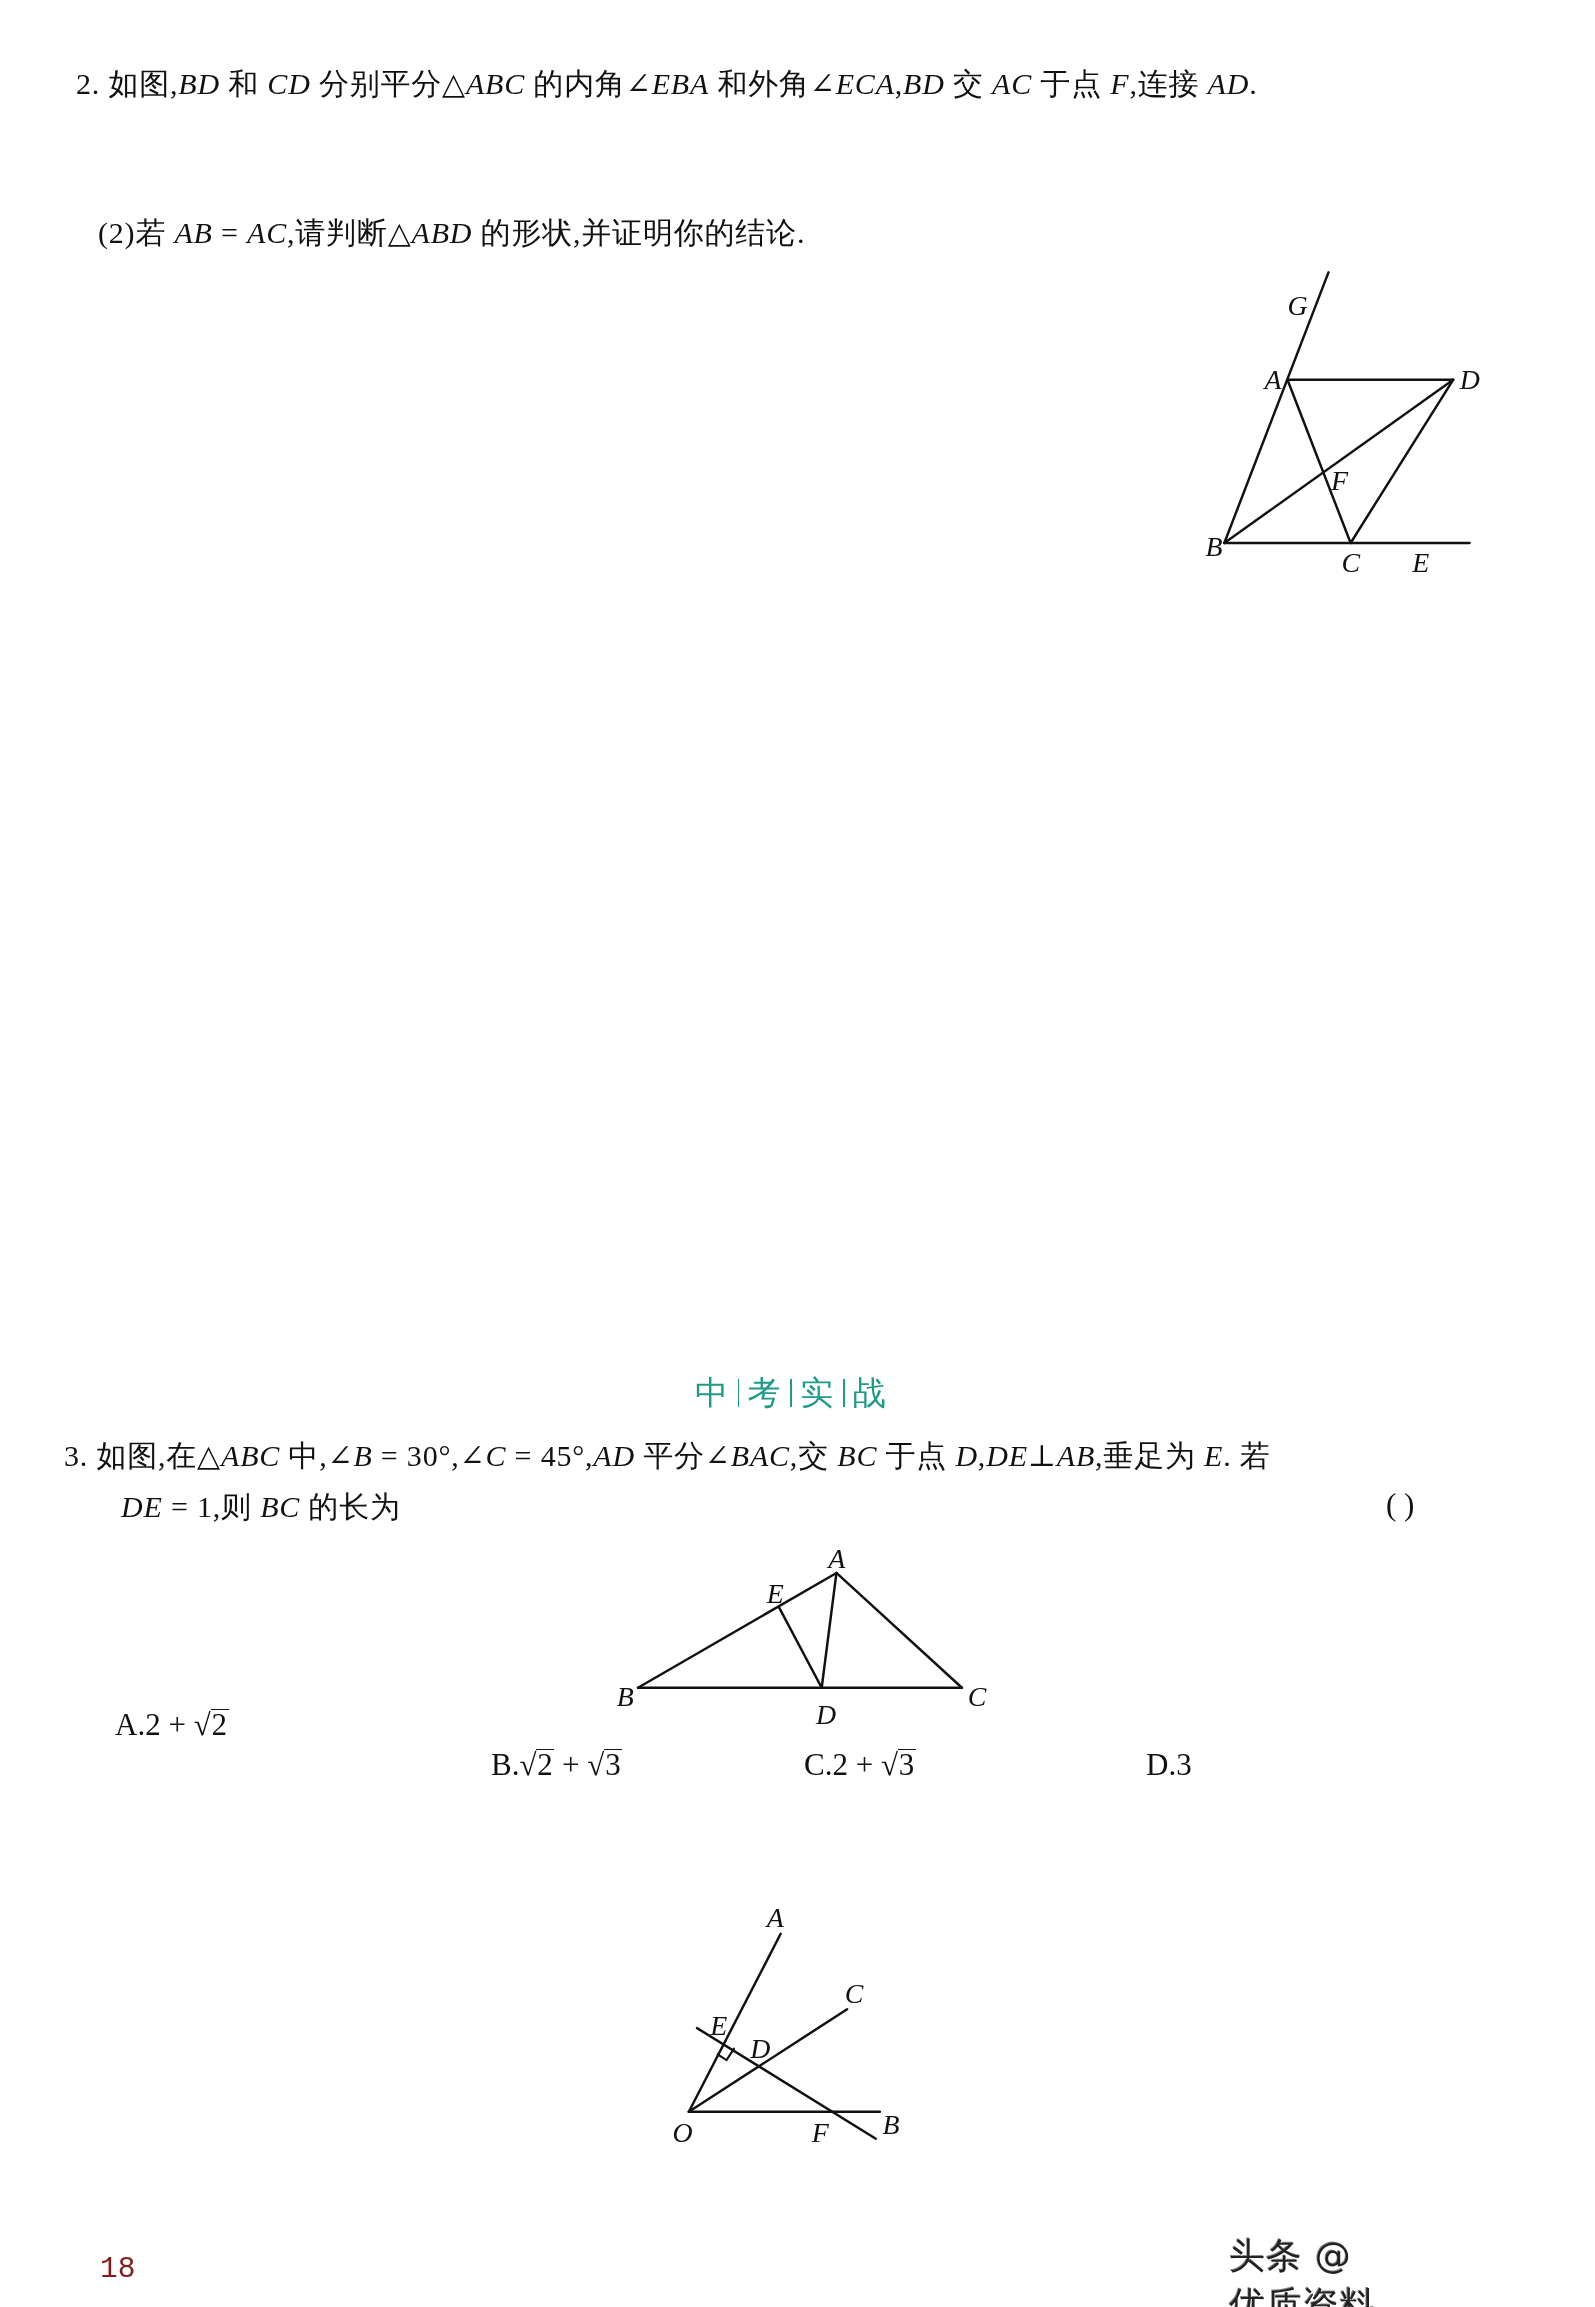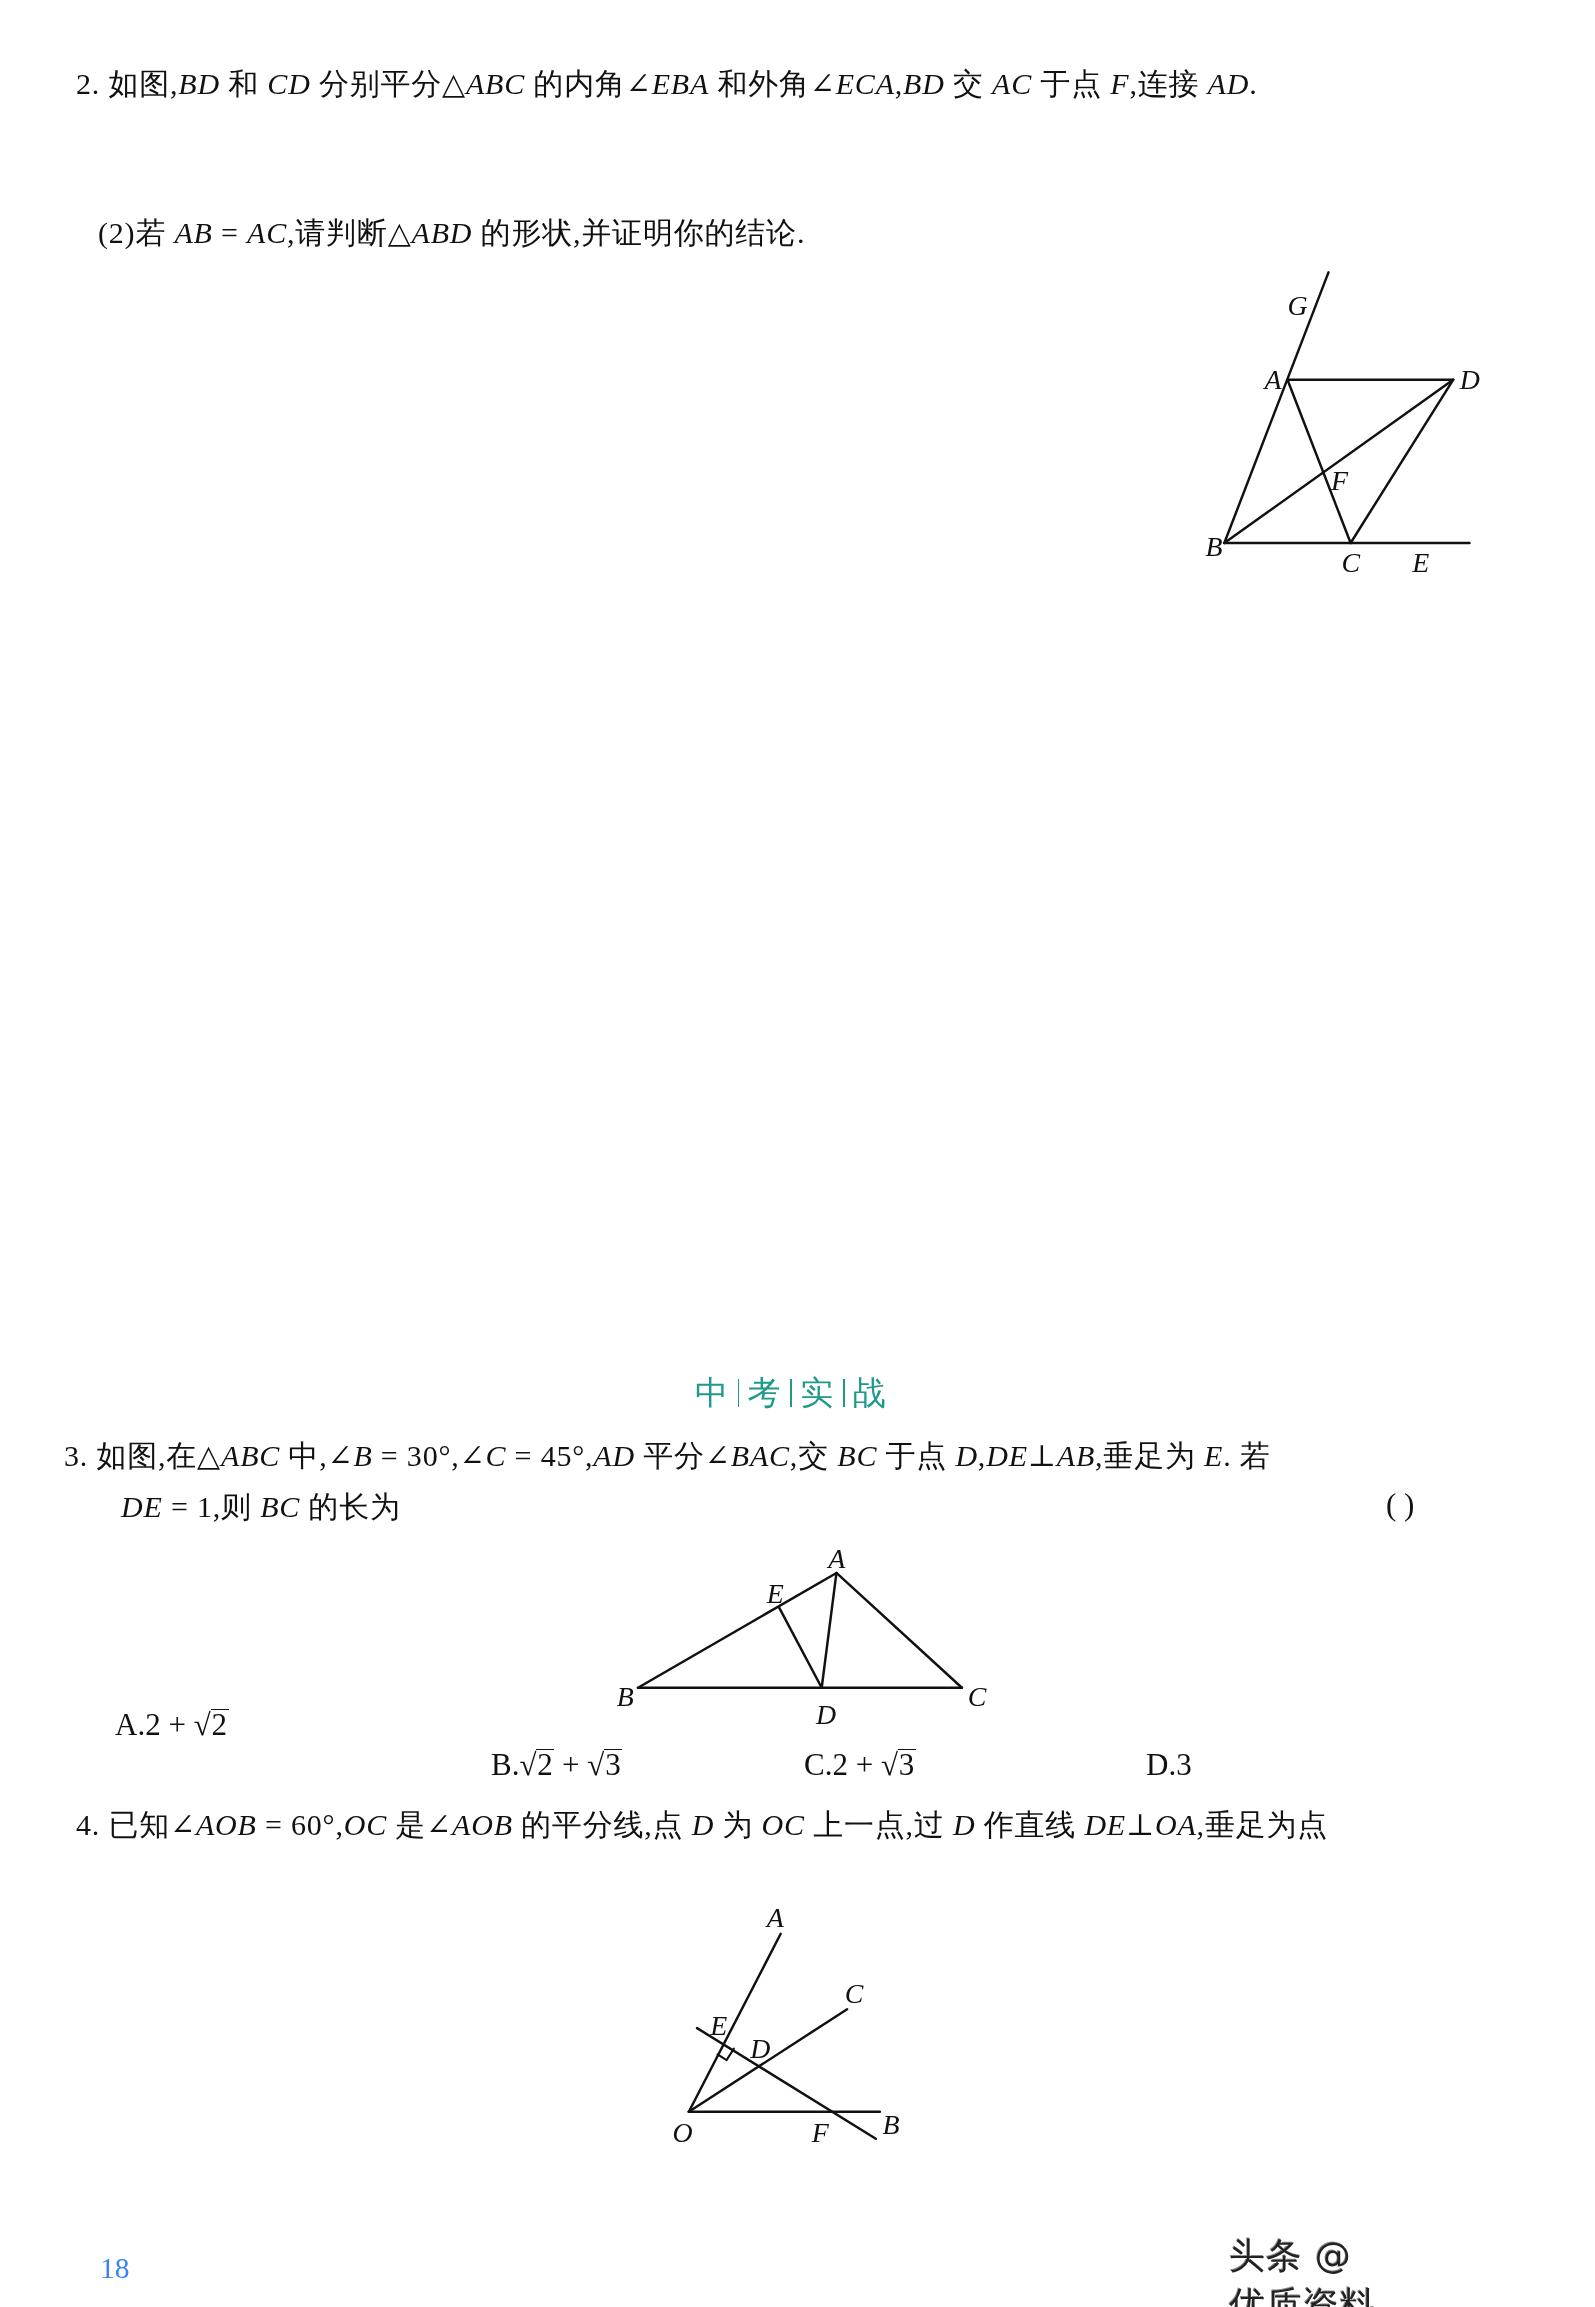--- a/index.html
+++ b/index.html
@@ -8,21 +8,21 @@
   .page { position: absolute; left: 0; top: 0; width: 1383px; height: 2307px; background: #fff; }
   .line { position: absolute; white-space: nowrap; font-size: 30px; line-height: 36px; letter-spacing: 0.8px; }
   .line i, .it { font-style: italic; }
   .frac { display: inline-block; vertical-align: middle; text-align: center; margin: 0 3.3px; font-size: 28px; line-height: 29.5px; }
   .frac .num { display: block; border-bottom: 1.6px solid #111; padding: 0 3.3px; }
   .frac .den { display: block; padding: 0 3.3px; }
   .sqrt { display: inline-block; }
   .sqrt .rad { display: inline-block; border-top: 1.6px solid #111; padding: 0 1.6px 0 0.8px; line-height: 29.5px; }
   .heading { position: absolute; left: 695px; top: 1371px; font-size: 33px; color: #1f9a88; letter-spacing: 1.6px; white-space: nowrap; }
   .heading .sep { display: inline-block; width: 1.6px; height: 28px; background: #1f9a88; margin: 0 8.2px; vertical-align: -3.3px; }
-  .pagenum { position: absolute; left: 100px; top: 2252px; font-family: Liberation Serif, serif; font-size: 29.5px; color: #3b82f6; }
+  .pagenum { position: absolute; left: 100px; top: 2252px; font-family: Liberation Mono, monospace; font-size: 29.5px; color: #7f1d1d; }
   .watermark { position: absolute; left: 1229px; top: 2232px; font-family: "DejaVu Sans", "Liberation Sans", sans-serif; font-size: 36px; color: #222; letter-spacing: 0.8px;
                text-shadow: 0.8px 0.8px 0 #fff, -0.8px -0.8px 0 #888; }
   .blank { display: inline-block; width: 123px; border-bottom: 1.6px solid #111; height: 24.6px; vertical-align: -3.3px; margin: 0 3.3px; }
   .paren { position: absolute; white-space: nowrap; font-size: 31px; }
   svg.fig { position: absolute; left: 0; top: 0; overflow: visible; }
   svg.fig line, svg.fig polyline { stroke: #111; stroke-width: 3; fill: none; stroke-linecap: round; }
   svg.fig text { font-family: "Liberation Serif", "DejaVu Serif", serif; font-style: italic; font-size: 34px; fill: #111; }
   .opt { position: absolute; white-space: nowrap; font-size: 31px; }
 </style>
 </head>
@@ -90,24 +90,20 @@
   <div class="opt" style="left:459px; top:1747px;margin-left:32px;">
     <span>B.</span><span class="sqrt">√<span class="rad">2</span></span><span> + </span><span class="sqrt">√<span class="rad">3</span></span>
   </div>
   <div class="opt" style="left:804px; top:1747px;">
     <span>C.</span><span>2 + </span><span class="sqrt">√<span class="rad">3</span></span>
   </div>
   <div class="opt" style="left:1146px; top:1747px;">
     <span>D.</span><span>3</span>
   </div>
 
-  <div class="line" style="left:76px; top:1807px;">
-    <span>4.</span>
-    <span>已知∠</span><i>AOB</i><span> = 60°,</span><i>OC</i><span> 是∠</span><i>AOB</i><span> 的平分线,点 </span><i>D</i><span> 为 </span><i>OC</i><span> 上一点,过 </span><i>D</i><span> 作直线 </span><i>DE</i><span>⊥</span><i>OA</i><span>,垂足为点</span>
-  </div>
 
 
   <svg class="fig" width="1595" height="2307" viewBox="0 0 1945 2813">
     <line x1="840" y1="2575" x2="952" y2="2358"></line>
     <line x1="840" y1="2575" x2="1033" y2="2450"></line>
     <line x1="840" y1="2575" x2="1073" y2="2575"></line>
     <line x1="850" y1="2473" x2="1068" y2="2608"></line>
     <polyline points="875,2505 886,2512 895,2498" style="stroke-width:2.5"></polyline>
     <text x="935" y="2350">A</text>
     <text x="1030" y="2442">C</text>

